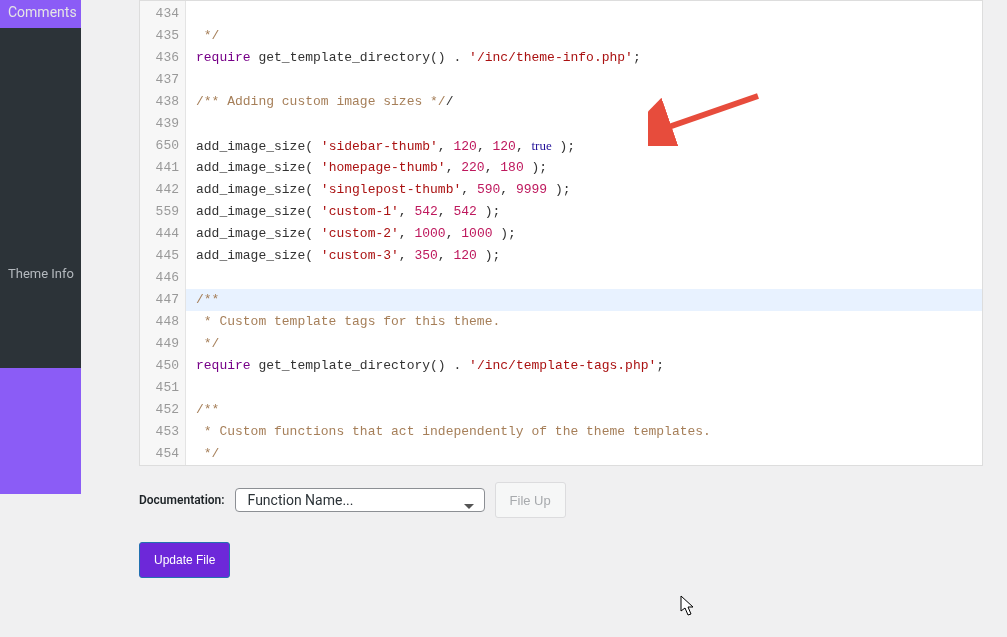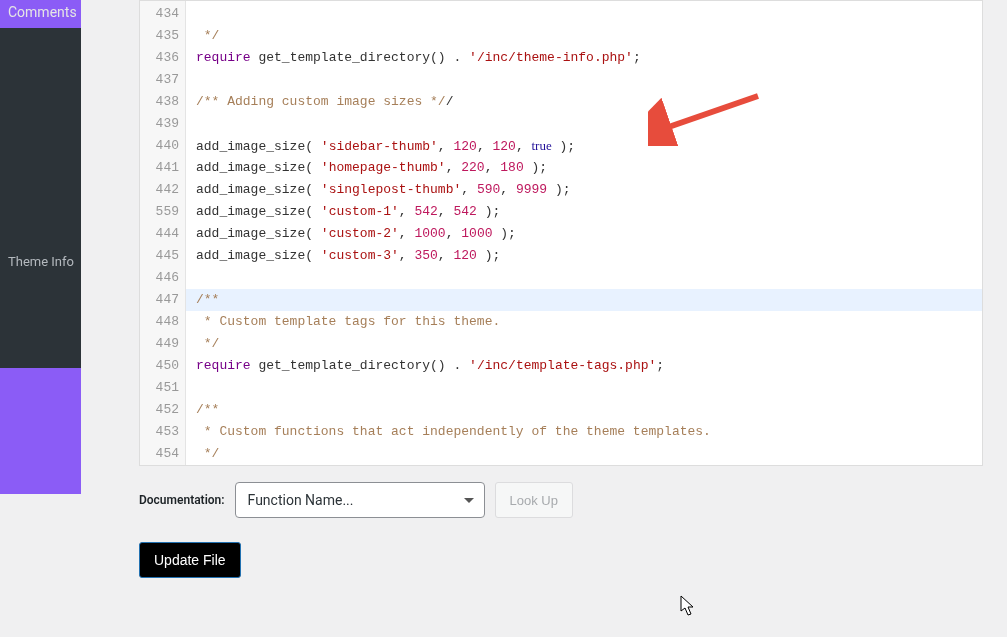--- a/index.html
+++ b/index.html
@@ -48,20 +48,21 @@
   .sidebar .sub-area {
     background: #2c3338;
     padding: 10px 8px 20px;
     text-align: right;
     font-size: 13px;
     color: #b4b9be;
   }
   .sidebar .sub-item {
     padding: 6px 0;
     white-space: nowrap;
+    margin-top: 12px;
   }
 
   .content {
     position: absolute;
     left: 81px;
     top: 0;
     right: 0;
     bottom: 0;
     background: #f0f0f1;
     padding: 0 24px 20px 30px;
@@ -127,21 +128,21 @@
     gap: 10px;
   }
   .doc-label {
     font-size: 12px;
     color: #1d2327;
     font-weight: 600;
   }
   .select {
     position: relative;
     width: 250px;
-    height: 36px;
+    height: 24px;
     border: 1px solid #8c8f94;
     border-radius: 4px;
     background: #fff;
     display: flex;
     align-items: center;
     padding: 0 30px 0 12px;
     font-size: 14px;
     color: #2c3338;
     cursor: pointer;
   }
@@ -158,24 +159,24 @@
     border: 1px solid #dcdcde;
     background: #f6f7f7;
     color: #a7aaad;
     border-radius: 3px;
     padding: 0 14px;
     font-size: 13px;
     cursor: default;
   }
   .update-btn {
     margin-top: 24px;
-    background: #000000;
+    background: #6d28d9;
     border: 1px solid #2271b1;
     color: #fff;
-    font-size: 14px;
+    font-size: 12px;
     padding: 0 14px;
     height: 36px;
     border-radius: 3px;
     cursor: pointer;
   }
   .cursor-img {
     position: absolute;
     left: 680px;
     top: 595px;
     pointer-events: none;
@@ -199,21 +200,21 @@
 <div class="content">
 
   <div class="editor-wrap">
     <div class="gutter" id="gutter">
         <div class="ln">434</div>
         <div class="ln">435</div>
         <div class="ln">436</div>
         <div class="ln">437</div>
         <div class="ln">438</div>
         <div class="ln">439</div>
-        <div class="ln">440</div>
+        <div class="ln">650</div>
         <div class="ln">441</div>
         <div class="ln">442</div>
         <div class="ln">559</div>
         <div class="ln">444</div>
         <div class="ln">445</div>
         <div class="ln">446</div>
         <div class="ln">447</div>
         <div class="ln">448</div>
         <div class="ln">449</div>
         <div class="ln">450</div>
@@ -234,21 +235,21 @@
       <line x1="110" y1="10" x2="12" y2="44" stroke="#e74c3c" stroke-width="6" marker-end="url(#ah)"></line>
     </svg>
   </div>
 
   <div class="below">
     <span class="doc-label">Documentation:</span>
     <div class="select">
       <span>Function Name...</span>
     </div>
     <button class="btn">
-      <span>Look Up</span>
+      <span>File Up</span>
     </button>
   </div>
 
   <button class="update-btn">
     <span>Update File</span>
   </button>
 
 </div>
 
 <svg class="cursor-img" width="18" height="22" viewBox="0 0 18 22">

